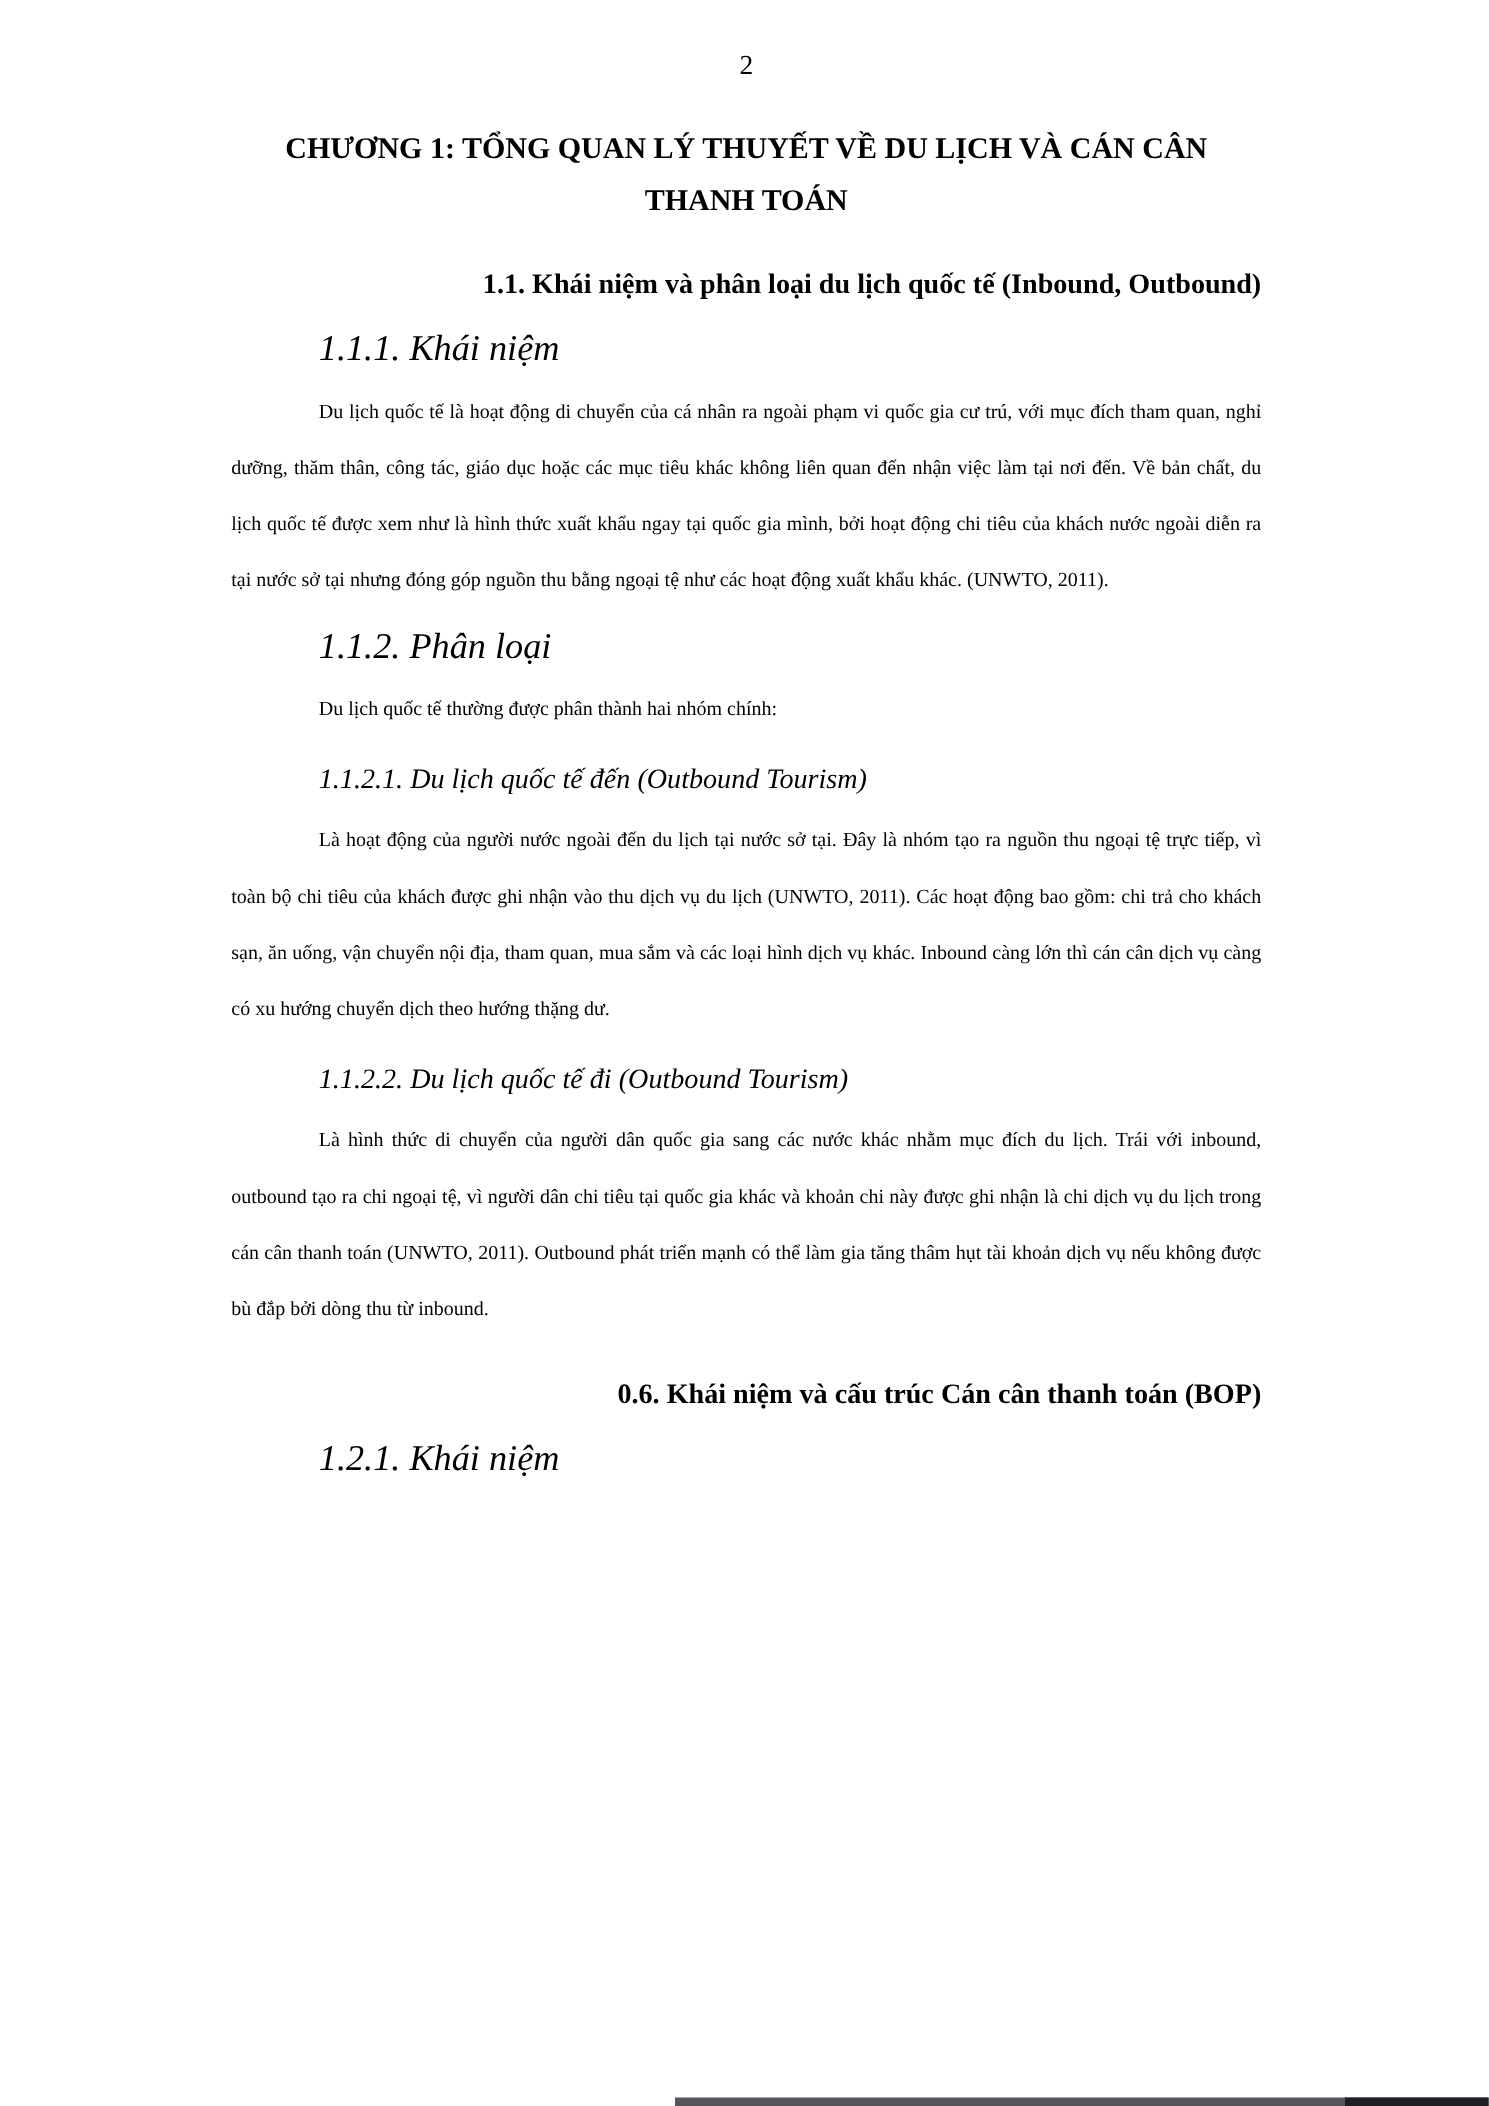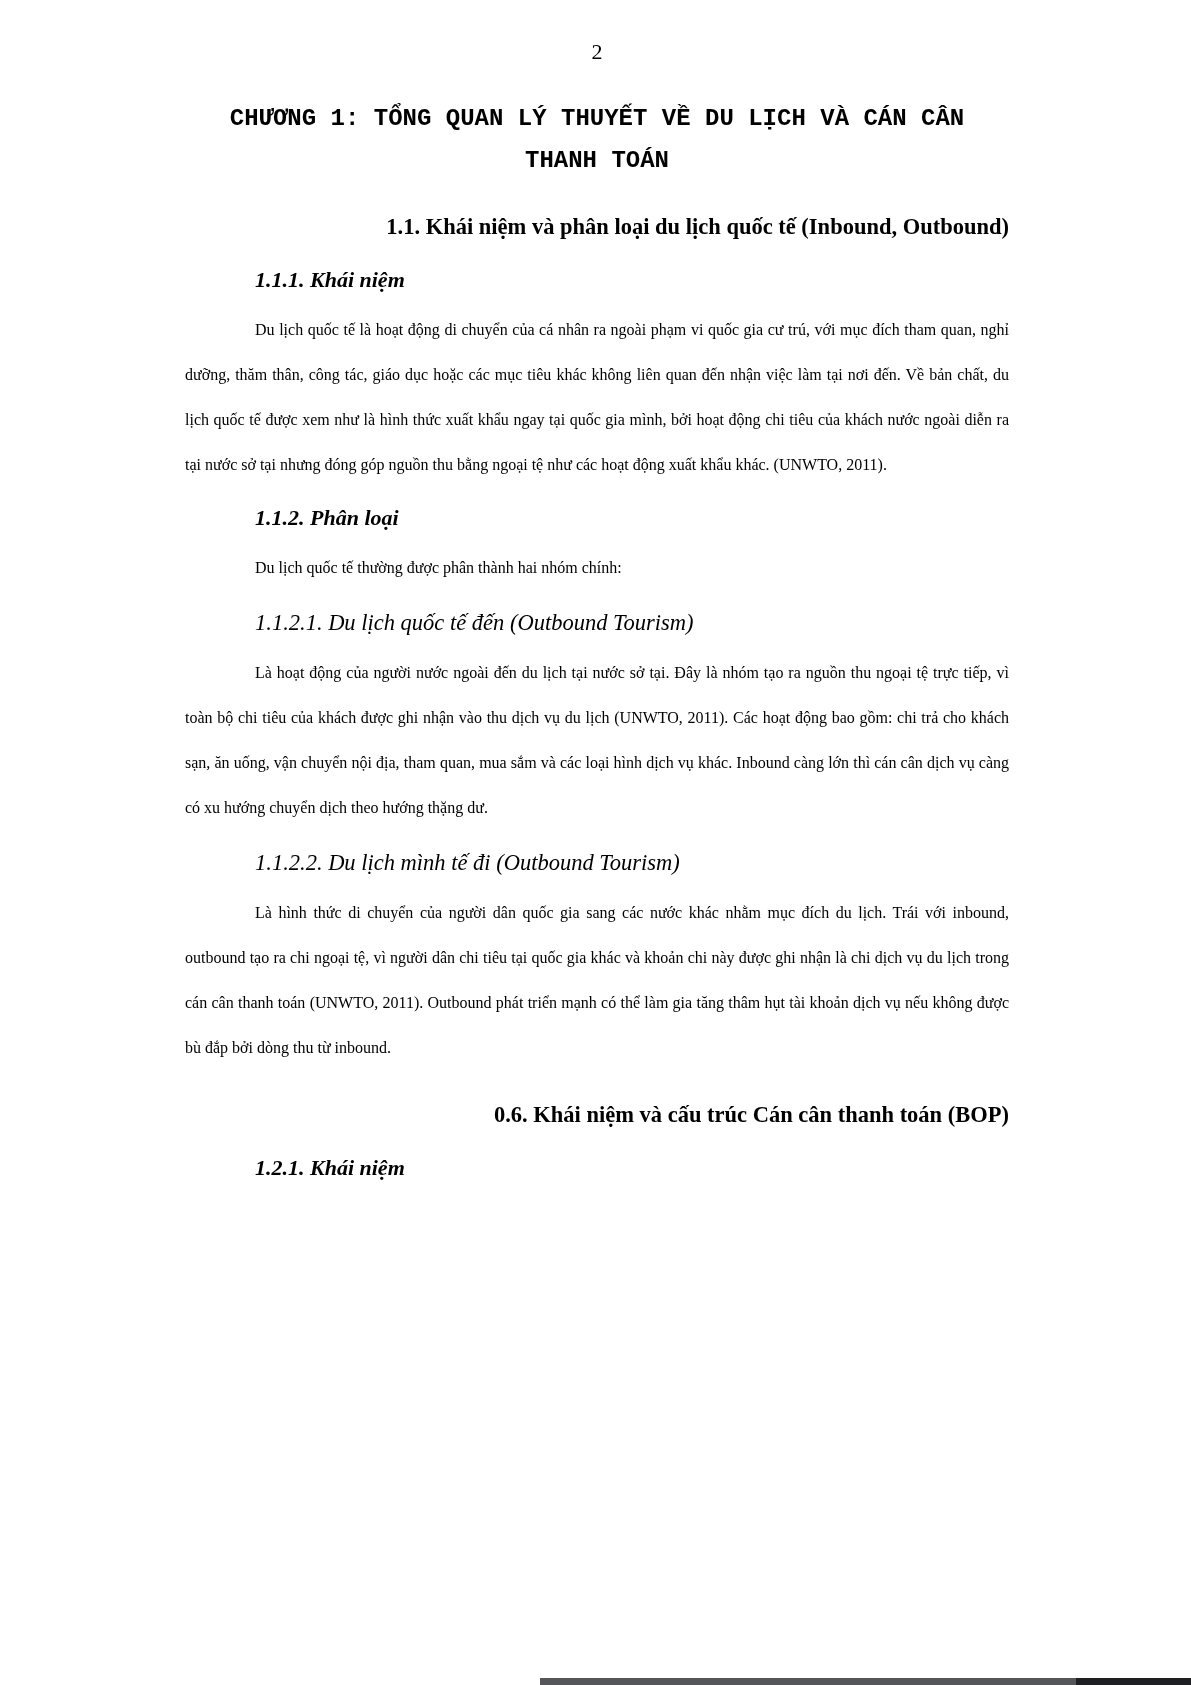--- a/index.html
+++ b/index.html
@@ -22,33 +22,32 @@
     text-align: center;
     font-size: 22px;
     line-height: 28px;
   }
   .chapter-title {
     margin-top: 32px;
     text-align: center;
     font-weight: bold;
     font-size: 24px;
     line-height: 42px;
-    font-family: Liberation Mono, monospace;
   }
   .h2 {
     font-weight: bold;
     font-size: 22.5px;
     line-height: 45px;
     margin-top: 22px;
     text-align: right;
   }
   .h3 {
-    font-weight: bold;
+    font-weight: normal;
     font-style: italic;
-    font-size: 22px;
+    font-size: 29px;
     line-height: 45px;
     margin-top: 8px;
     padding-left: 70px;
   }
   .h4 {
     font-style: italic;
     font-size: 22.5px;
     line-height: 45px;
     margin-top: 10px;
     padding-left: 70px;
@@ -96,21 +95,21 @@
   <div class="para">Du lịch quốc tế là hoạt động di chuyển của cá nhân ra ngoài phạm vi quốc gia cư trú, với mục đích tham quan, nghỉ dưỡng, thăm thân, công tác, giáo dục hoặc các mục tiêu khác không liên quan đến nhận việc làm tại nơi đến. Về bản chất, du lịch quốc tế được xem như là hình thức xuất khẩu ngay tại quốc gia mình, bởi hoạt động chi tiêu của khách nước ngoài diễn ra tại nước sở tại nhưng đóng góp nguồn thu bằng ngoại tệ như các hoạt động xuất khẩu khác. (UNWTO, 2011).</div>
 
   <div class="h3">1.1.2. Phân loại</div>
 
   <div class="para">Du lịch quốc tế thường được phân thành hai nhóm chính:</div>
 
   <div class="h4">1.1.2.1. Du lịch quốc tế đến (Outbound Tourism)</div>
 
   <div class="para">Là hoạt động của người nước ngoài đến du lịch tại nước sở tại. Đây là nhóm tạo ra nguồn thu ngoại tệ trực tiếp, vì toàn bộ chi tiêu của khách được ghi nhận vào thu dịch vụ du lịch (UNWTO, 2011). Các hoạt động bao gồm: chi trả cho khách sạn, ăn uống, vận chuyển nội địa, tham quan, mua sắm và các loại hình dịch vụ khác. Inbound càng lớn thì cán cân dịch vụ càng có xu hướng chuyển dịch theo hướng thặng dư.</div>
 
-  <div class="h4">1.1.2.2. Du lịch mình tế đi (Outbound Tourism)</div>
+  <div class="h4">1.1.2.2. Du lịch quốc tế đi (Outbound Tourism)</div>
 
   <div class="para">Là hình thức di chuyển của người dân quốc gia sang các nước khác nhằm mục đích du lịch. Trái với inbound, outbound tạo ra chi ngoại tệ, vì người dân chi tiêu tại quốc gia khác và khoản chi này được ghi nhận là chi dịch vụ du lịch trong cán cân thanh toán (UNWTO, 2011). Outbound phát triển mạnh có thể làm gia tăng thâm hụt tài khoản dịch vụ nếu không được bù đắp bởi dòng thu từ inbound.</div>
 
   <div class="h2">0.6. Khái niệm và cấu trúc Cán cân thanh toán (BOP)</div>
 
   <div class="h3">1.2.1. Khái niệm</div>
 
 
   <div class="bottom-bar">
     <div class="bottom-bar-dark"></div>

